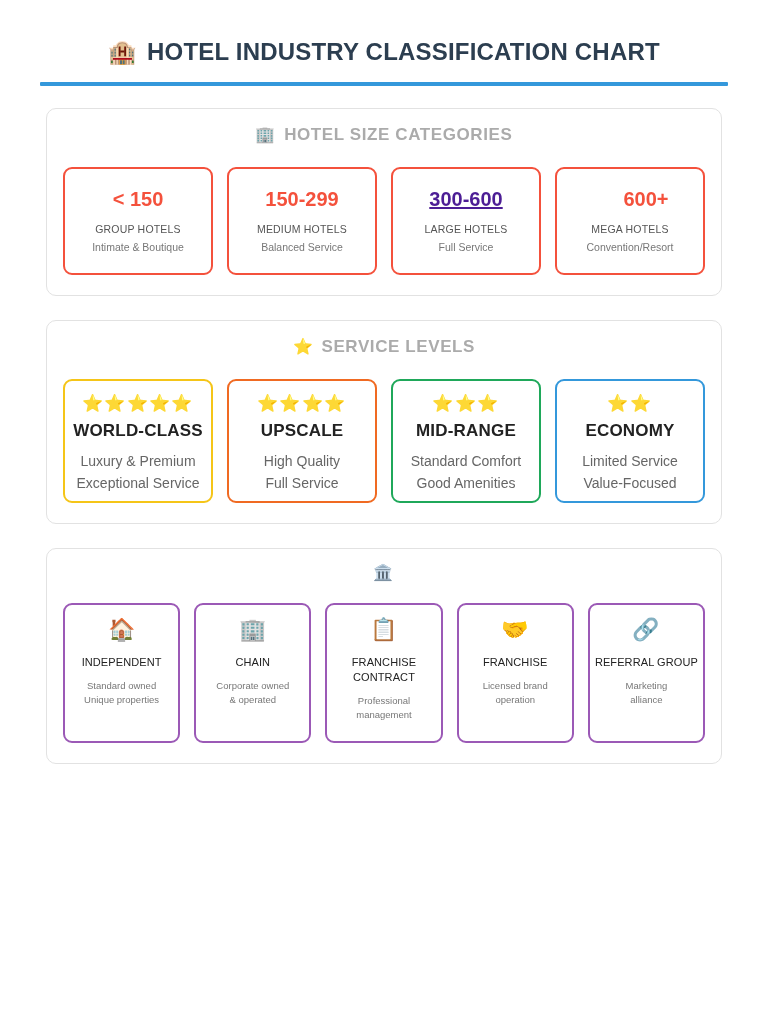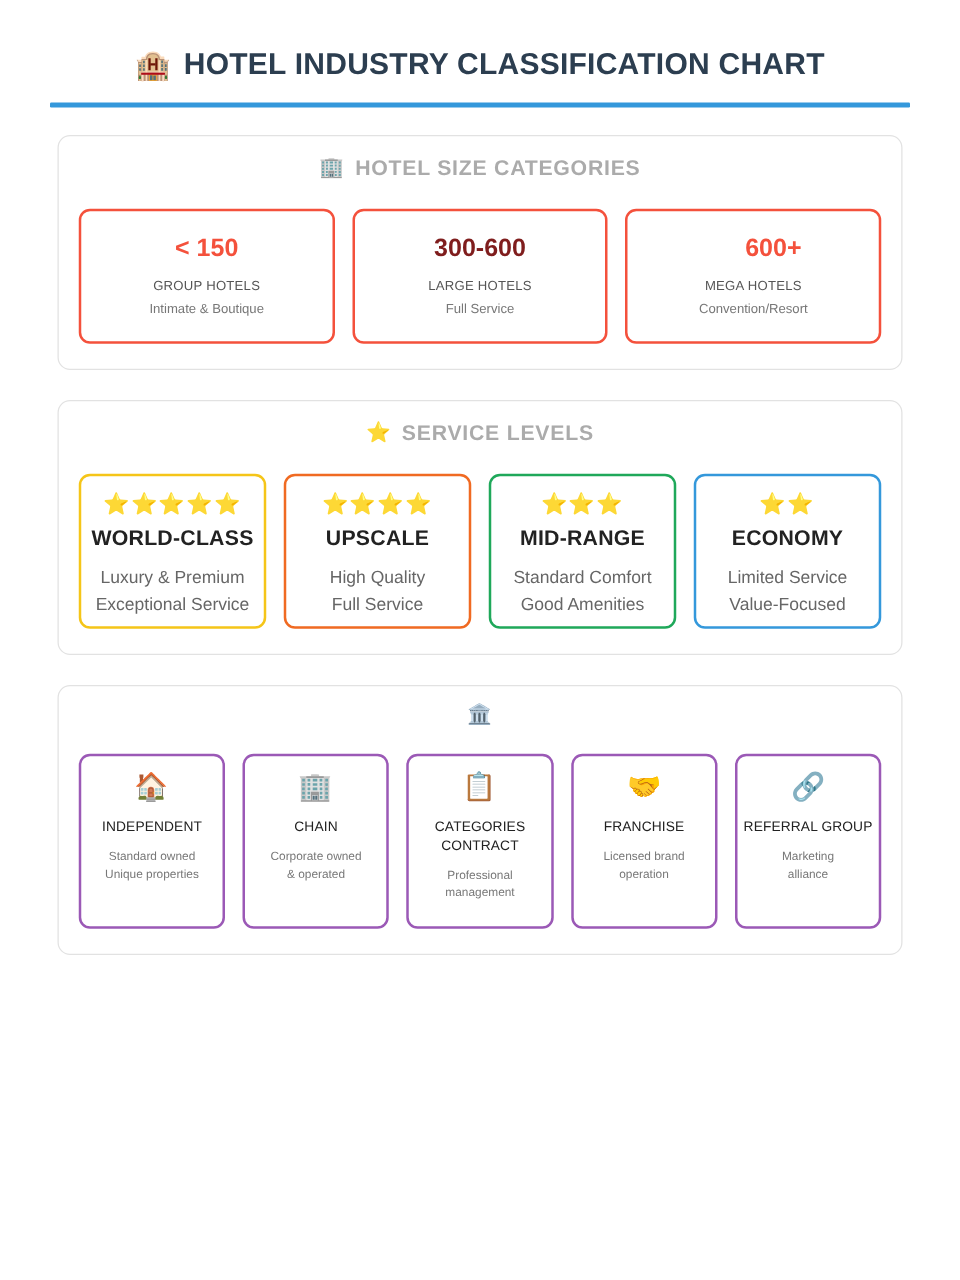--- a/index.html
+++ b/index.html
@@ -84,21 +84,26 @@
         <span class="s-icon">🏢</span>
         <span>HOTEL SIZE CATEGORIES</span>
       </div>
       <div class="cards">
         <div class="card size-card" style="border-color: rgb(244, 81, 60);">
           <div class="size-value" style="color: rgb(244, 81, 60);">&lt; 150</div>
           <div class="card-label">GROUP HOTELS</div>
           <div class="card-desc">Intimate &amp; Boutique</div>
         </div>
         <div class="card size-card" style="border-color: rgb(244, 81, 60);">
-          <div class="size-value" style="color: #7f1d1d;">300-600</div>
+          <div class="size-value" style="color: rgb(244, 81, 60);">150-299</div>
+          <div class="card-label">MEDIUM HOTELS</div>
+          <div class="card-desc">Balanced Service</div>
+        </div>
+        <div class="card size-card" style="border-color: rgb(244, 81, 60);">
+          <div class="size-value" style="color: #4c1d95; text-decoration: underline;">300-600</div>
           <div class="card-label">LARGE HOTELS</div>
           <div class="card-desc">Full Service</div>
         </div>
         <div class="card size-card" style="border-color: rgb(244, 81, 60);">
           <div class="size-value" style="color: rgb(244, 81, 60); margin-left: 32px;">600+</div>
           <div class="card-label">MEGA HOTELS</div>
           <div class="card-desc">Convention/Resort</div>
         </div>
       </div>
     </div>
@@ -148,21 +153,21 @@
           <div class="own-desc">Unique properties</div>
         </div>
         <div class="card own-card" style="border-color: rgb(155, 89, 182);">
           <div class="own-icon">🏢</div>
           <div class="own-name">CHAIN</div>
           <div class="own-desc">Corporate owned</div>
           <div class="own-desc">&amp; operated</div>
         </div>
         <div class="card own-card" style="border-color: rgb(155, 89, 182);">
           <div class="own-icon">📋</div>
-          <div class="own-name">CATEGORIES CONTRACT</div>
+          <div class="own-name">FRANCHISE CONTRACT</div>
           <div class="own-desc">Professional</div>
           <div class="own-desc">management</div>
         </div>
         <div class="card own-card" style="border-color: rgb(155, 89, 182);">
           <div class="own-icon">🤝</div>
           <div class="own-name">FRANCHISE</div>
           <div class="own-desc">Licensed brand</div>
           <div class="own-desc">operation</div>
         </div>
         <div class="card own-card" style="border-color: rgb(155, 89, 182);">

